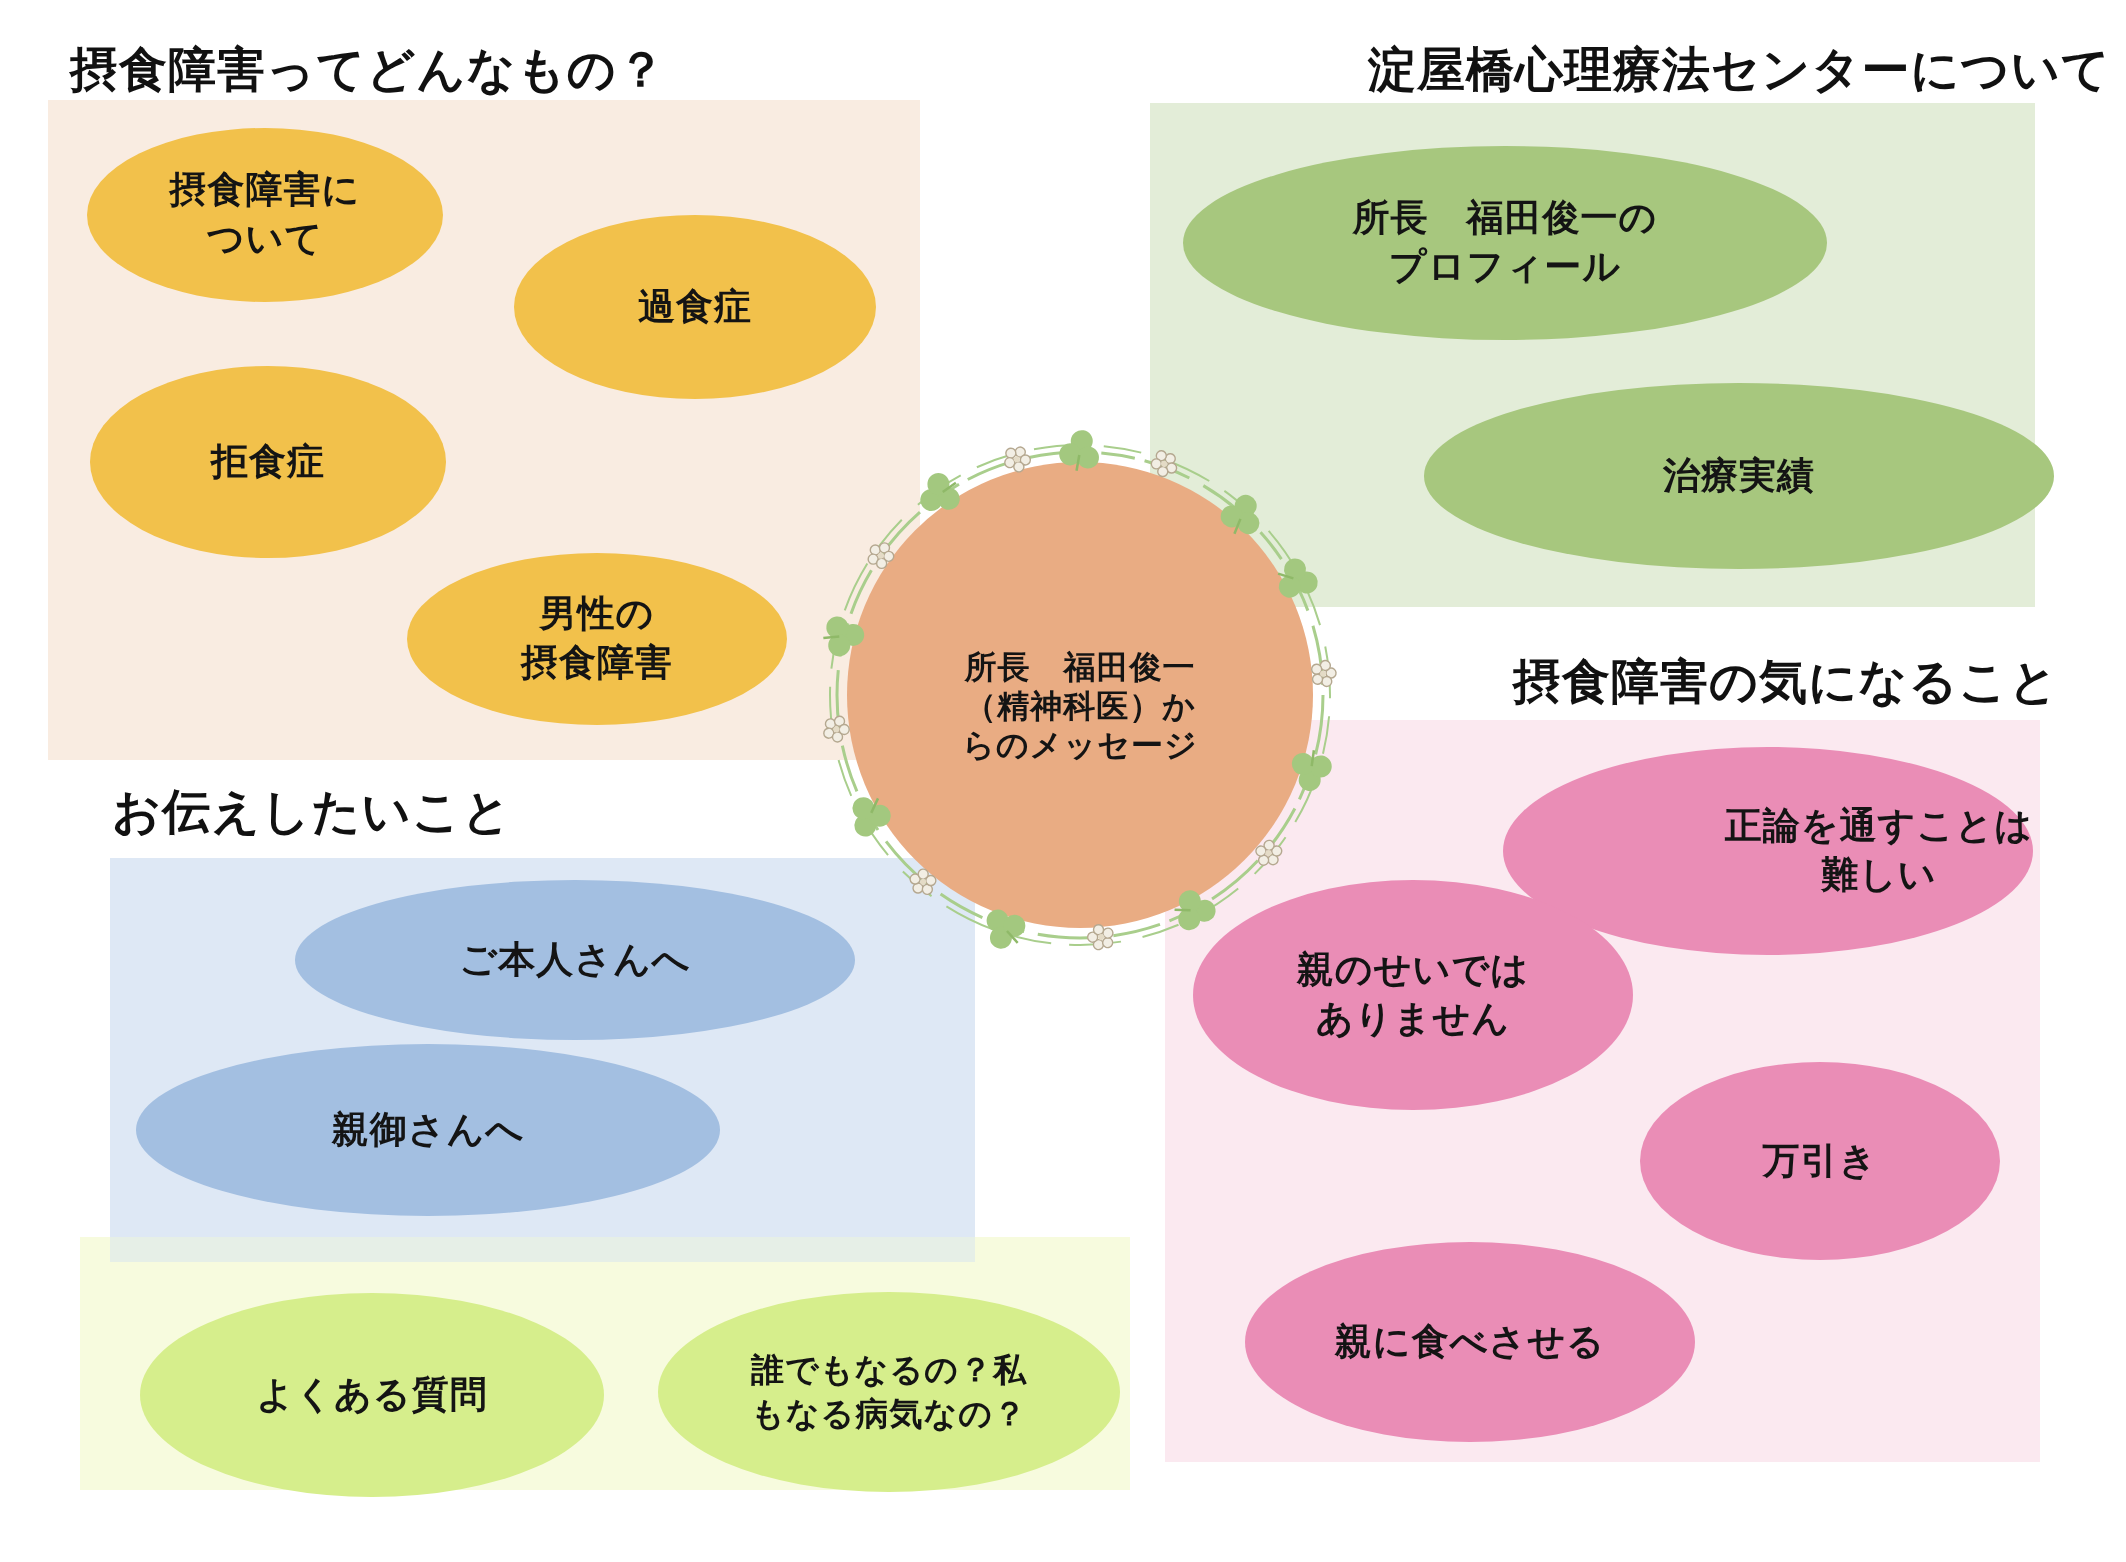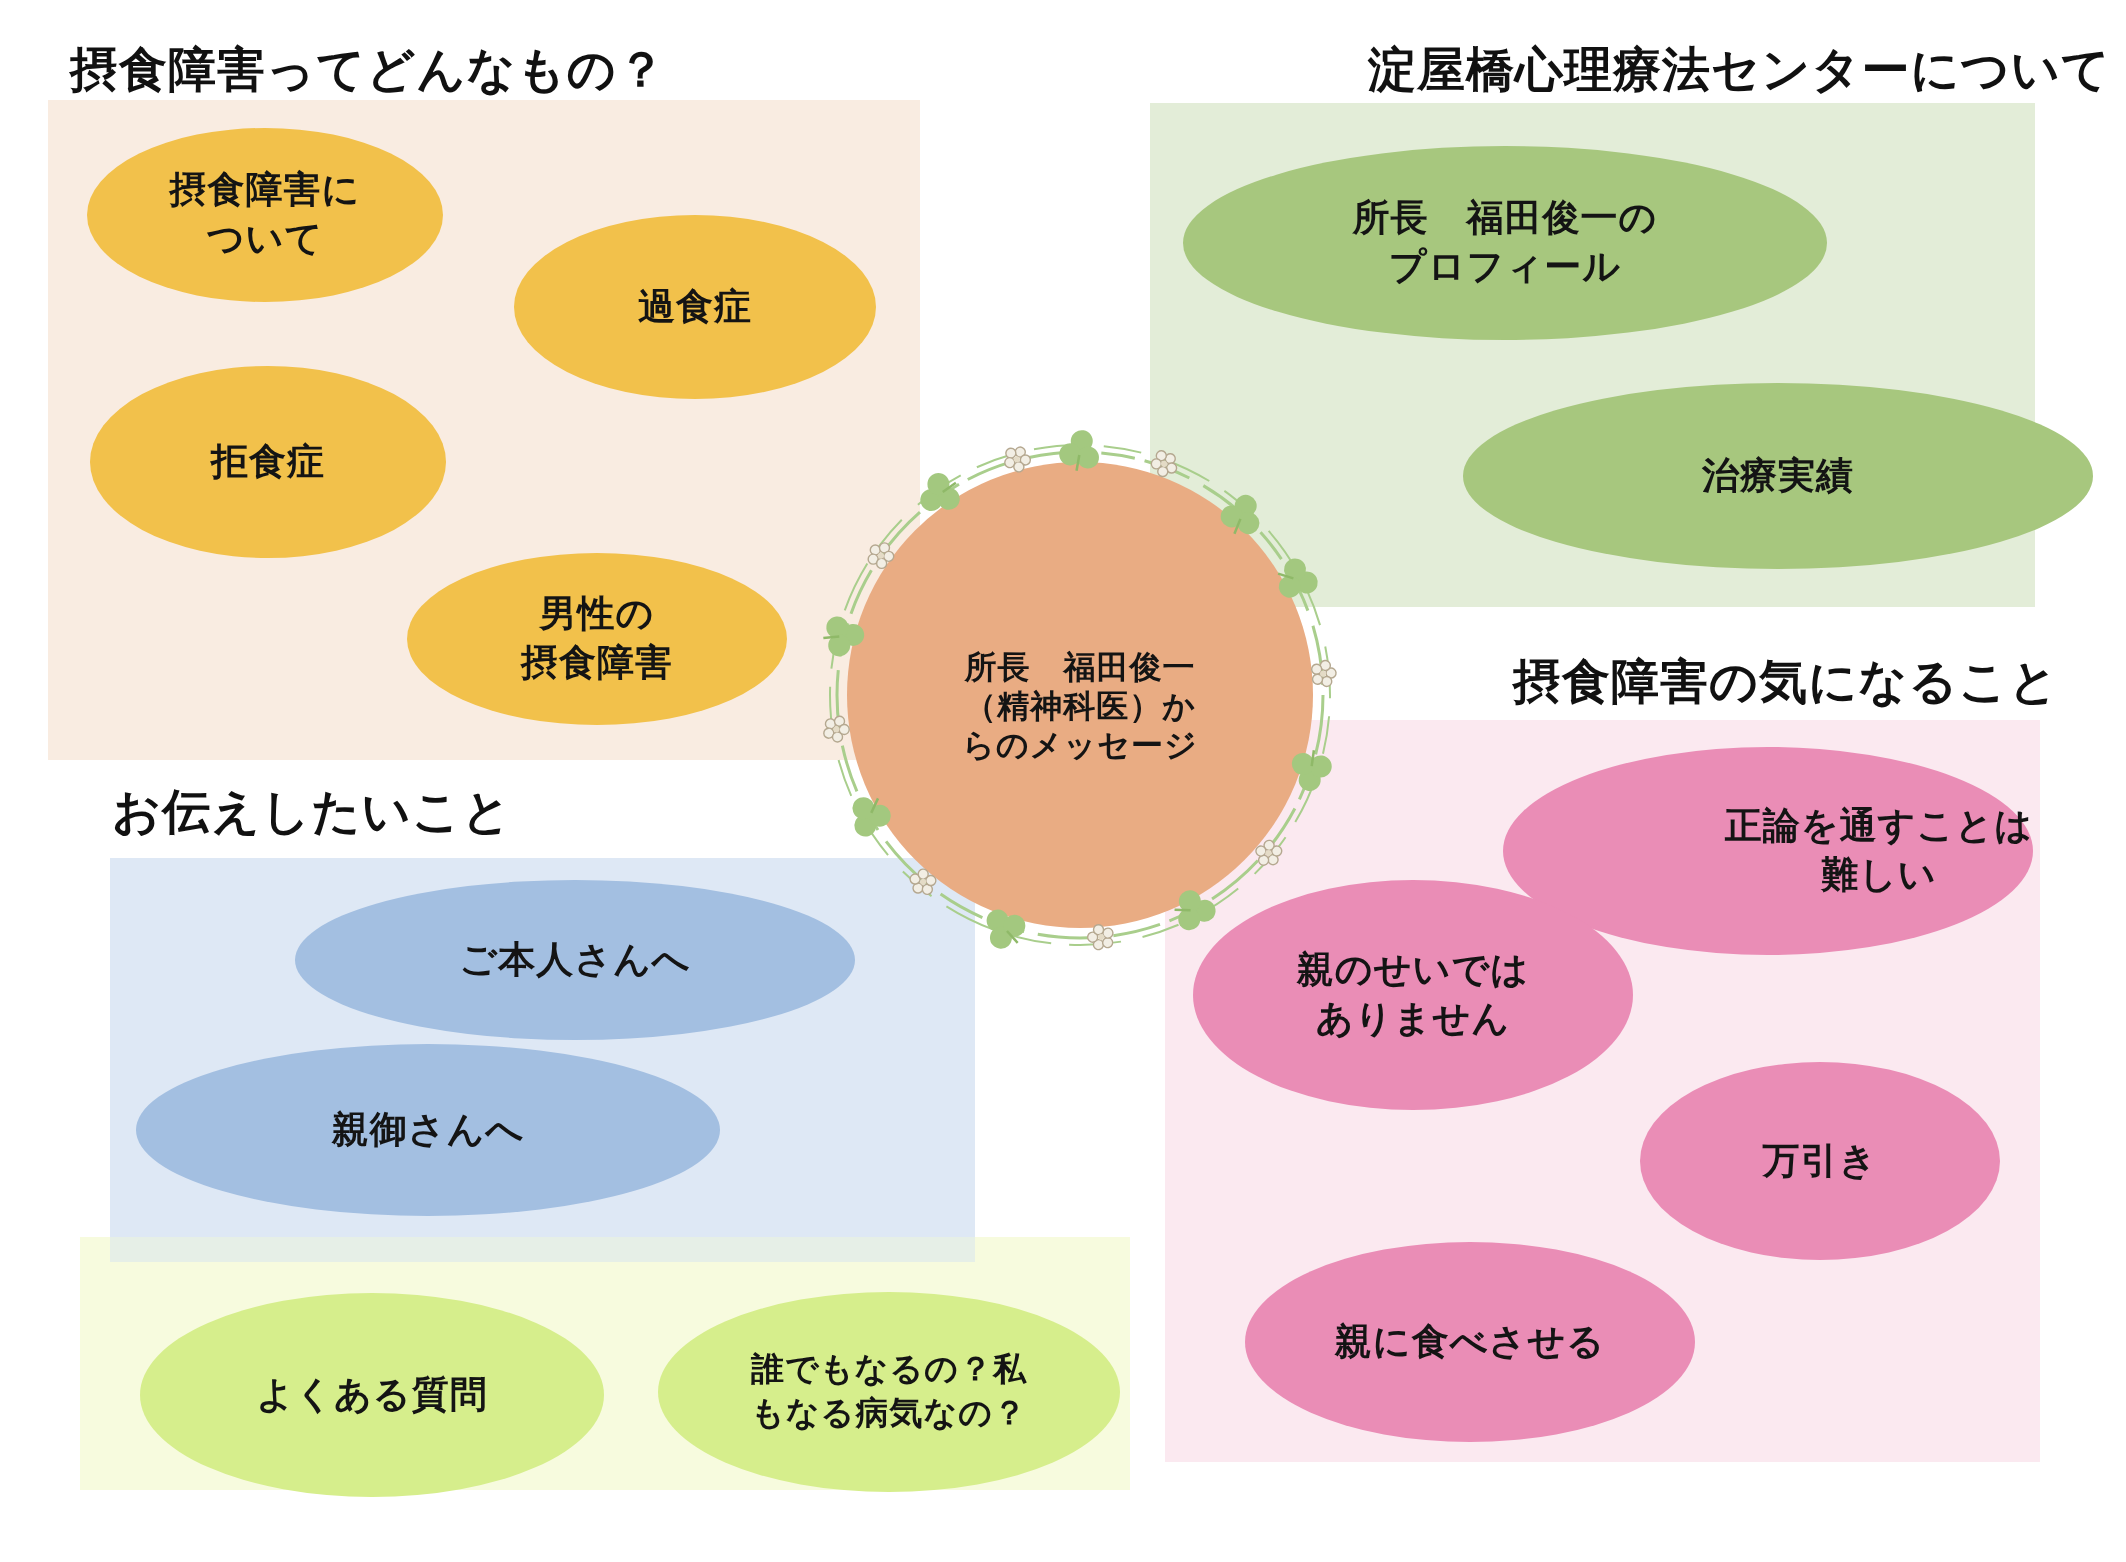--- a/index.html
+++ b/index.html
@@ -41,33 +41,33 @@
   .c-blue{background:#A3BFE1;}
   .c-yg{background:#D6EE8C;}
 
   
   .e1{left:87px;top:128px;width:356px;height:174px;}
   .e2{left:514px;top:215px;width:362px;height:184px;}
   .e3{left:90px;top:366px;width:356px;height:192px;}
   .e4{left:407px;top:553px;width:380px;height:172px;}
   
   .g1{left:1183px;top:146px;width:644px;height:194px;}
-  .g2{left:1463px;top:383px;width:630px;height:186px;}
+  .g2{left:1424px;top:383px;width:630px;height:186px;}
   
   .p1{left:1503px;top:747px;width:530px;height:208px;justify-content:flex-end;}
   .p2{left:1193px;top:880px;width:440px;height:230px;}
   .p3{left:1640px;top:1062px;width:360px;height:198px;}
   .p4{left:1245px;top:1242px;width:450px;height:200px;}
   
   .b1{left:295px;top:880px;width:560px;height:160px;}
   .b2{left:136px;top:1044px;width:584px;height:172px;}
   
   .y1{left:140px;top:1293px;width:464px;height:204px;}
   .y2{left:658px;top:1292px;width:462px;height:200px;}
-  .y2 .bubble-label{font-size:33px;font-family:Liberation Serif, serif;}
+  .y2 .bubble-label{font-size:33px;}
 
   .center-wrap{position:absolute;left:790px;top:405px;width:580px;height:580px;cursor:pointer;}
   .center-text{
     position:absolute;left:850px;top:614px;width:460px;
     text-align:center;font-weight:700;font-size:32px;line-height:1.22;
     white-space:pre-line;letter-spacing:1px;color:#141414;cursor:pointer;margin-top:34px;
   }
 </style>
 </head>
 <body>

